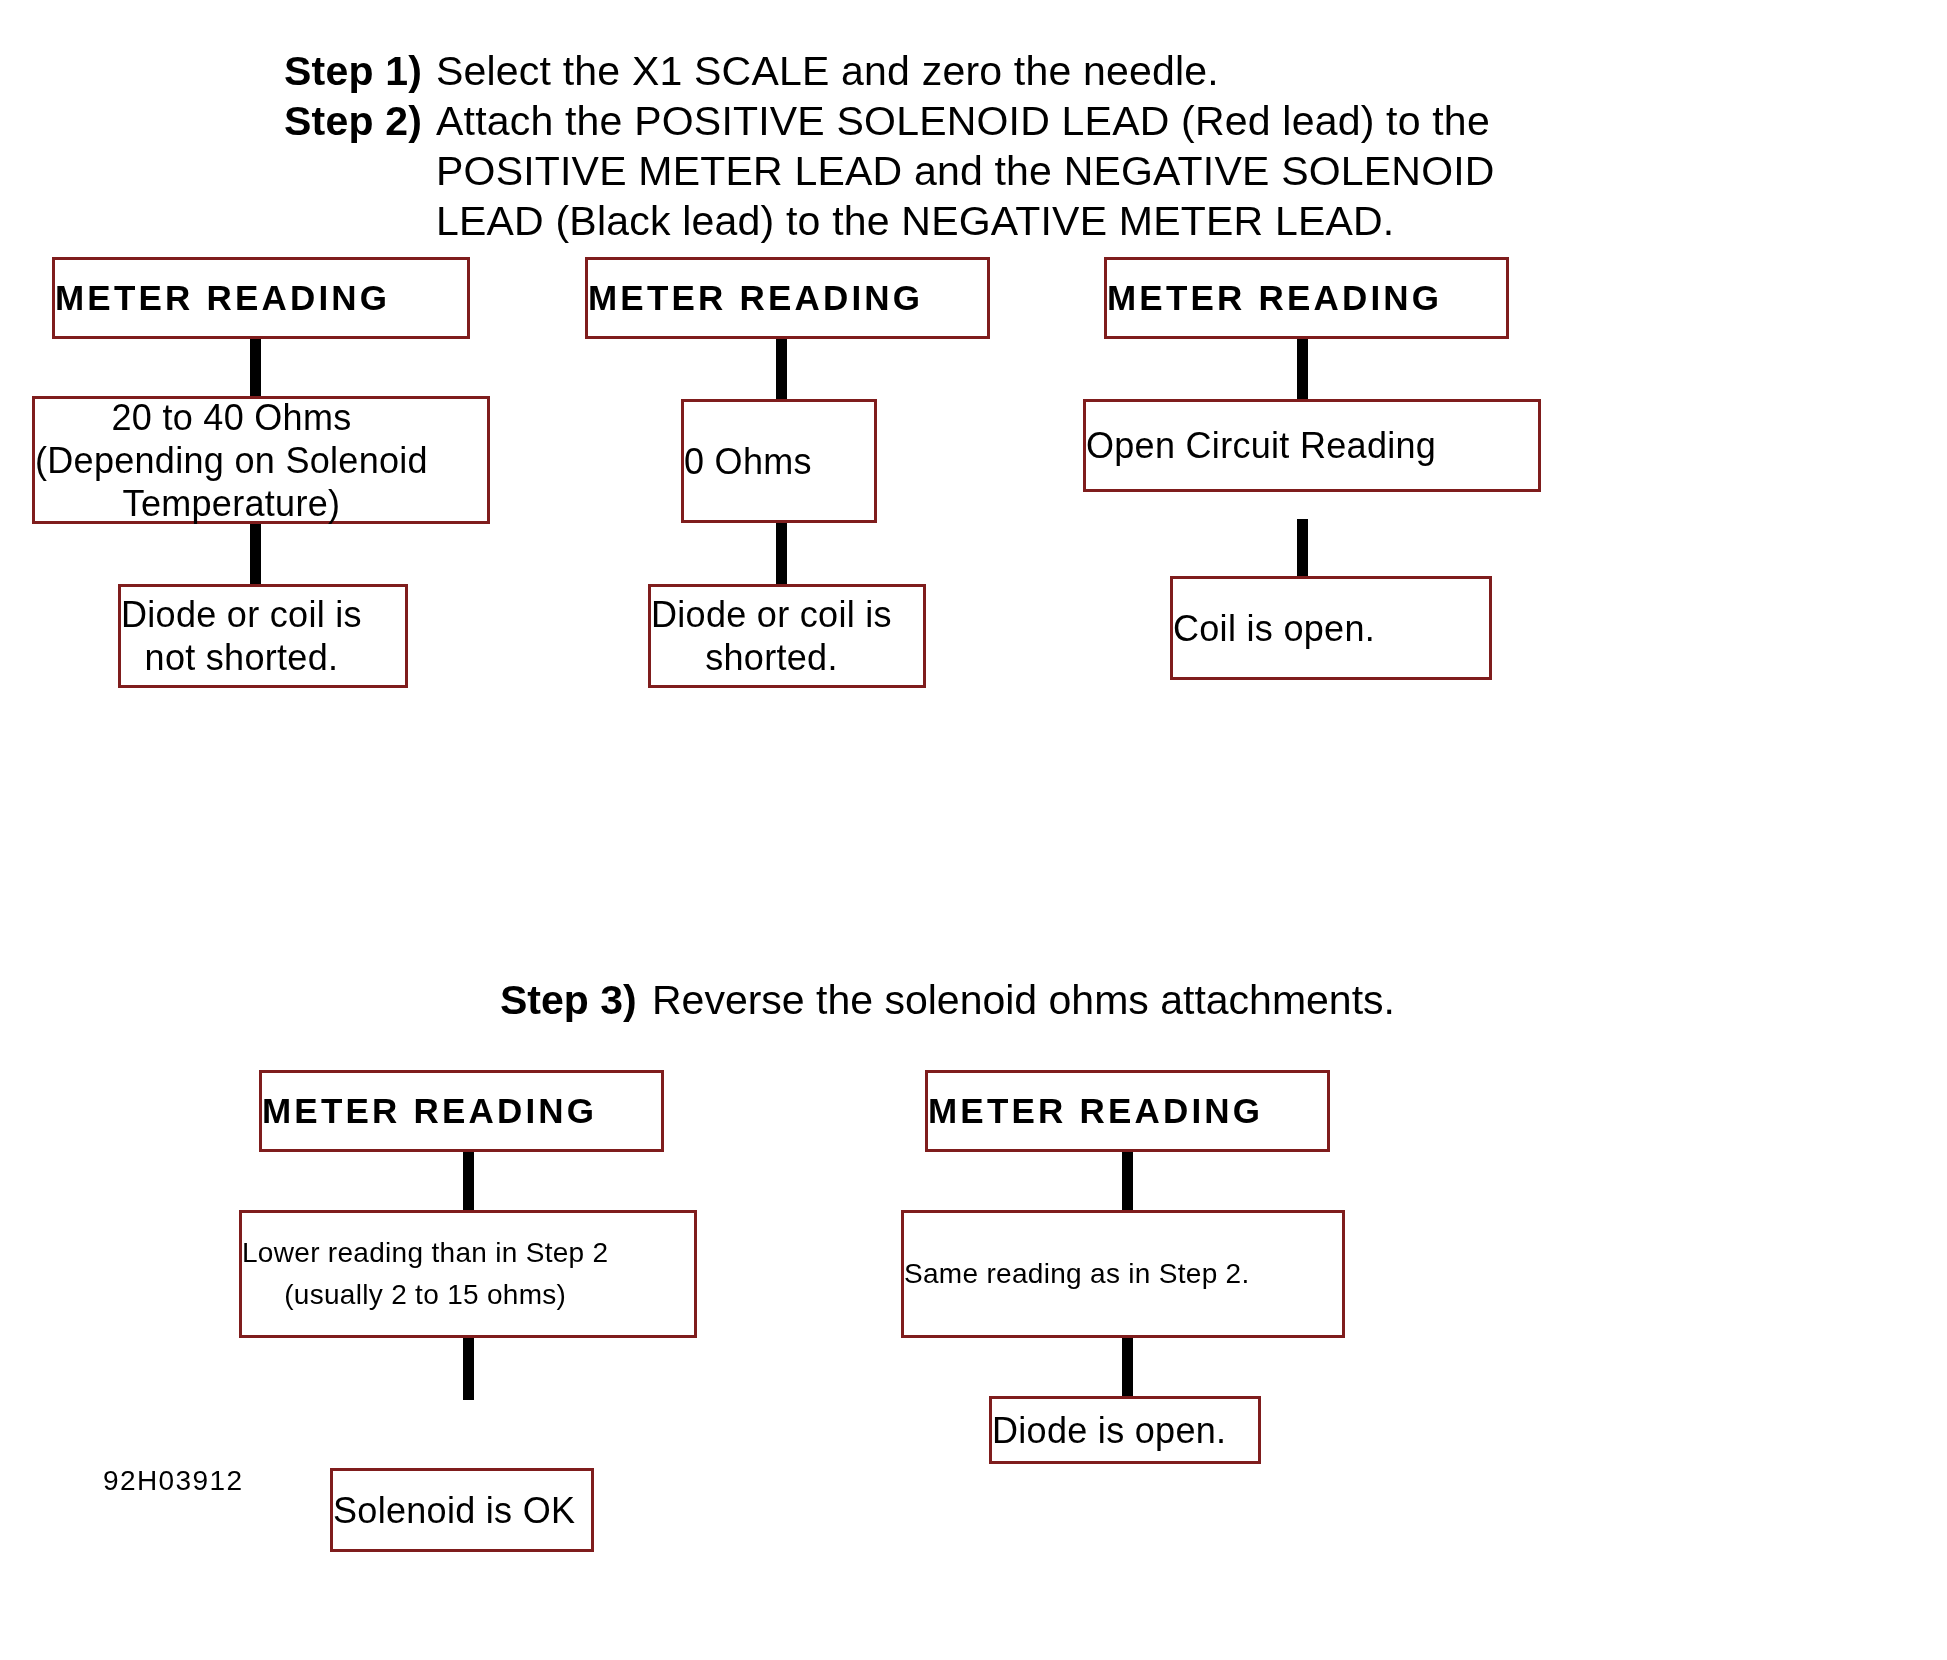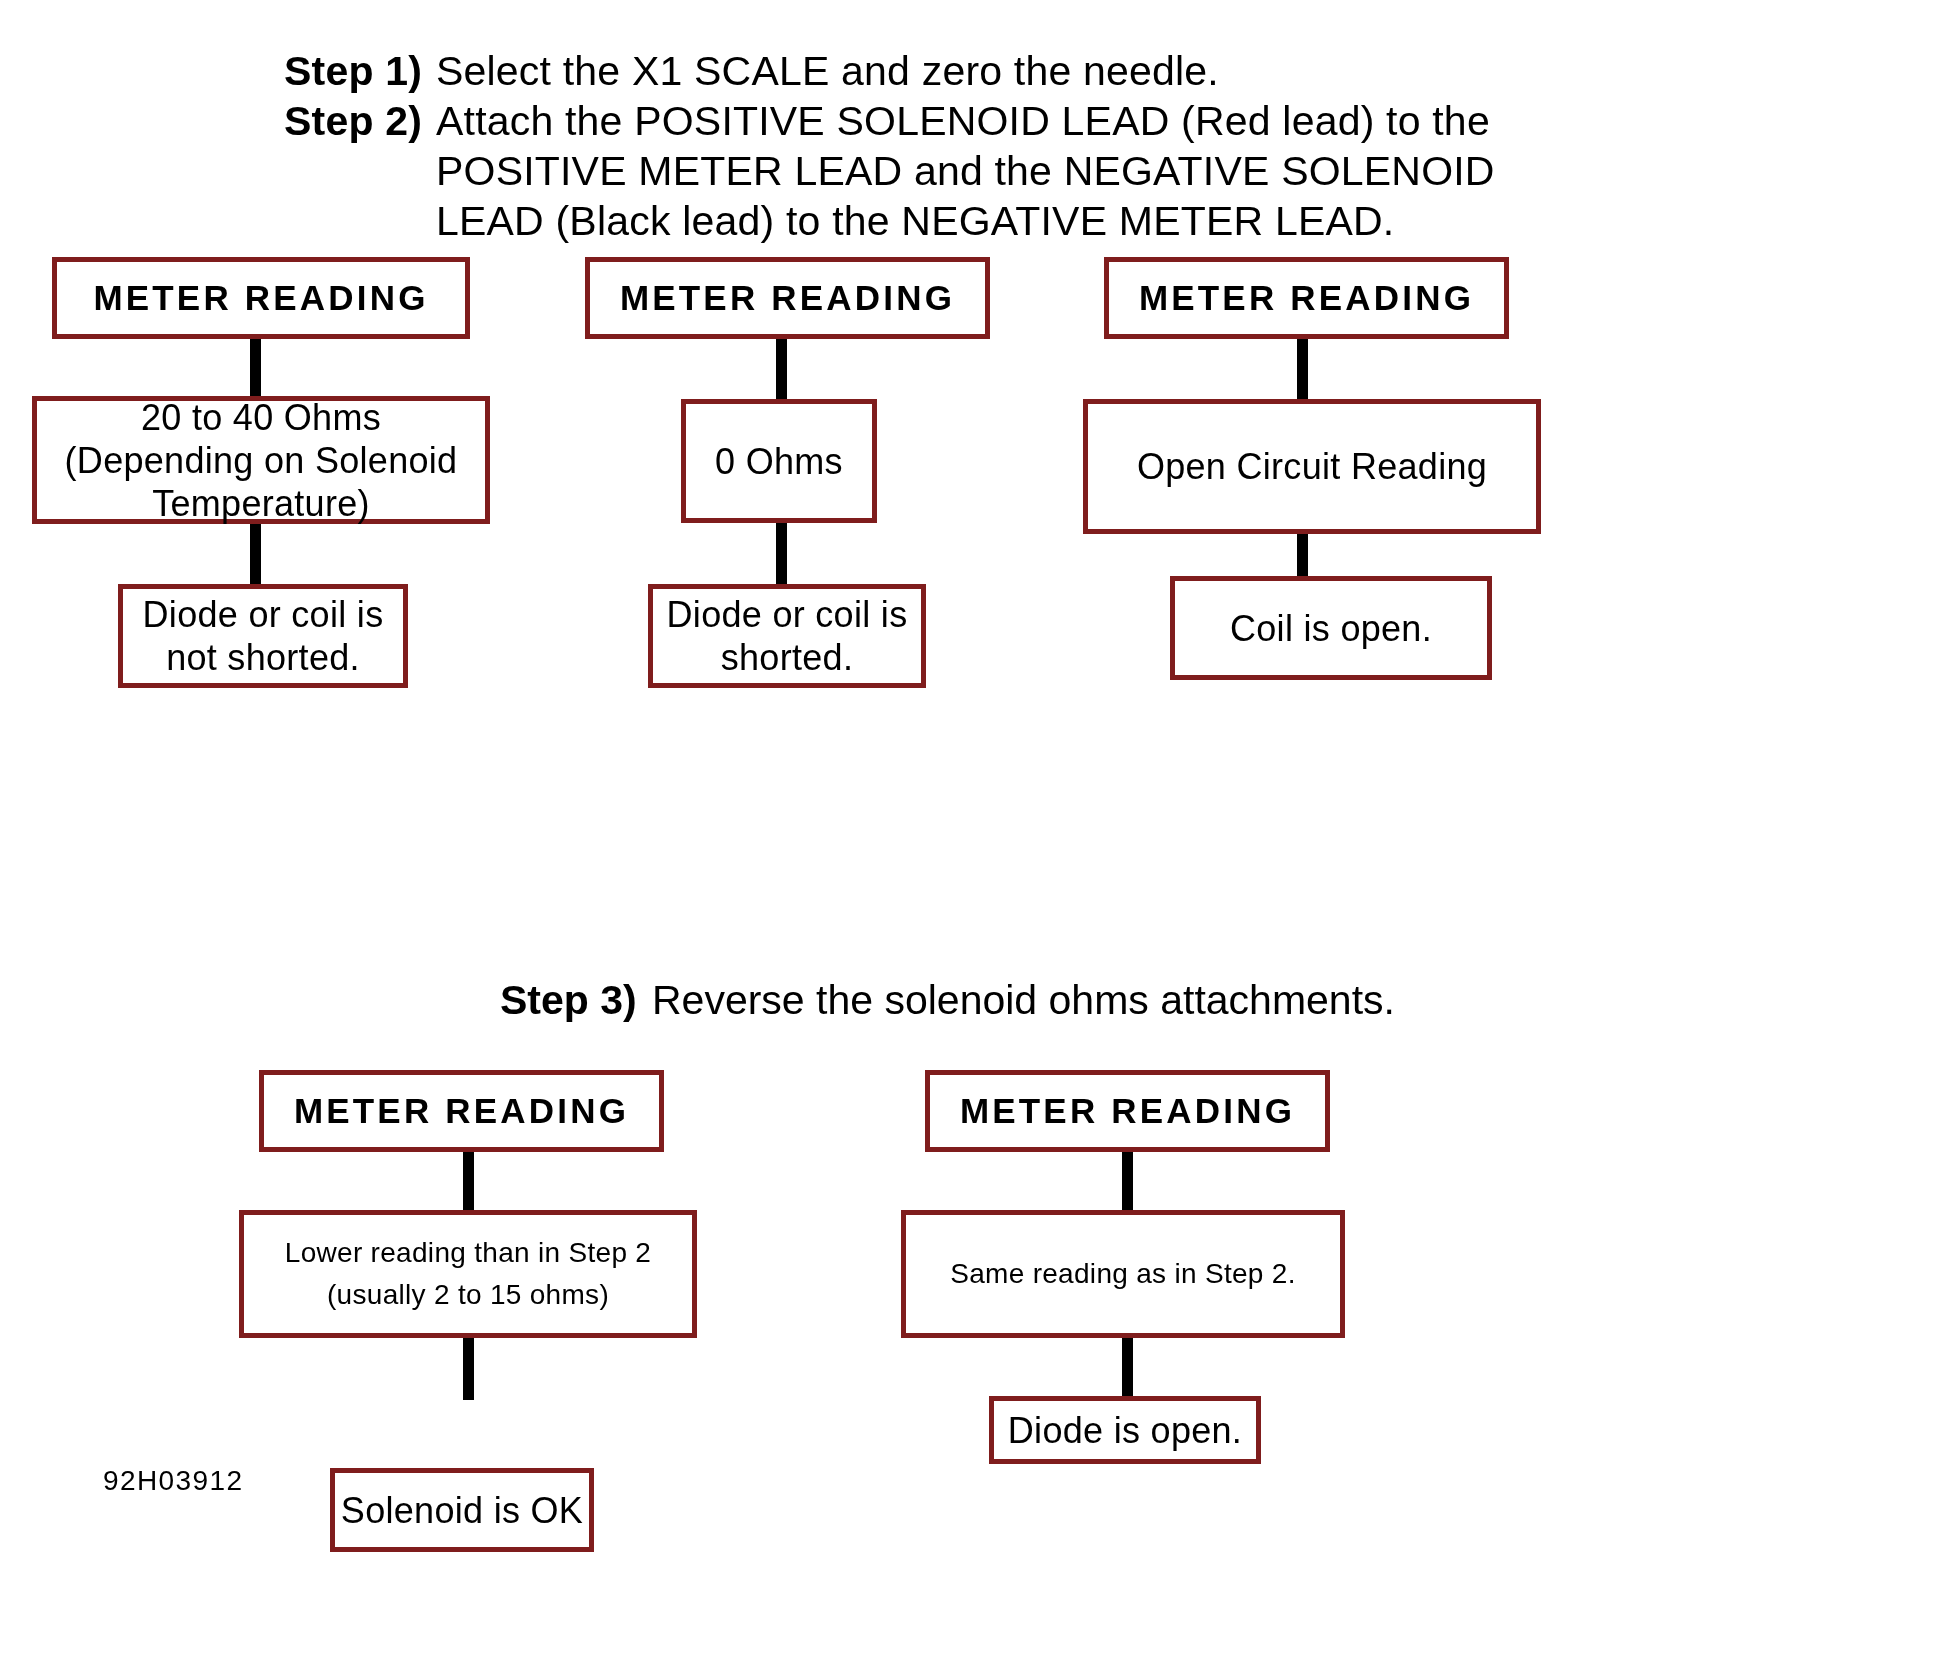--- a/index.html
+++ b/index.html
@@ -52,26 +52,25 @@
     align-items: flex-start;
     font-size: 41px;
     line-height: 50px;
     white-space: nowrap;
   }
   .step3-wrap .step-label { width: 152px; flex: 0 0 152px; }
 
   
   .box {
     position: absolute;
-    border: 5px solid #7f1d1d;
+    border: 3px solid #7f1d1d;
     background: #ffffff;
     box-sizing: border-box;
     display: flex;
     align-items: center;
-    justify-content: center;
     text-align: center;
     z-index: 2;
   }
   .box-title {
     font-weight: bold;
     font-size: 35px;
     letter-spacing: 3.2px;
   }
   .box-body {
     font-size: 36px;
@@ -155,21 +154,21 @@
   <div class="box-body">
     <div>Diode or coil is</div>
     <div>shorted.</div>
   </div>
 </div>
 
 <div class="box box-title" style="left:1104px; top:257px; width:405px; height:82px;">
   <span>METER READING</span>
 </div>
 <div class="conn" style="left:1297px; top:335px; height:68px;"></div>
-<div class="box" style="left:1083px; top:399px; width:458px; height:135px;">
+<div class="box" style="left:1083px; top:399px; width:458px; height:93px;">
   <div class="box-body">
     <div>Open Circuit Reading</div>
   </div>
 </div>
 <div class="conn" style="left:1297px; top:519px; height:69px;"></div>
 <div class="box" style="left:1170px; top:576px; width:322px; height:104px;">
   <div class="box-body">
     <div>Coil is open.</div>
   </div>
 </div>

